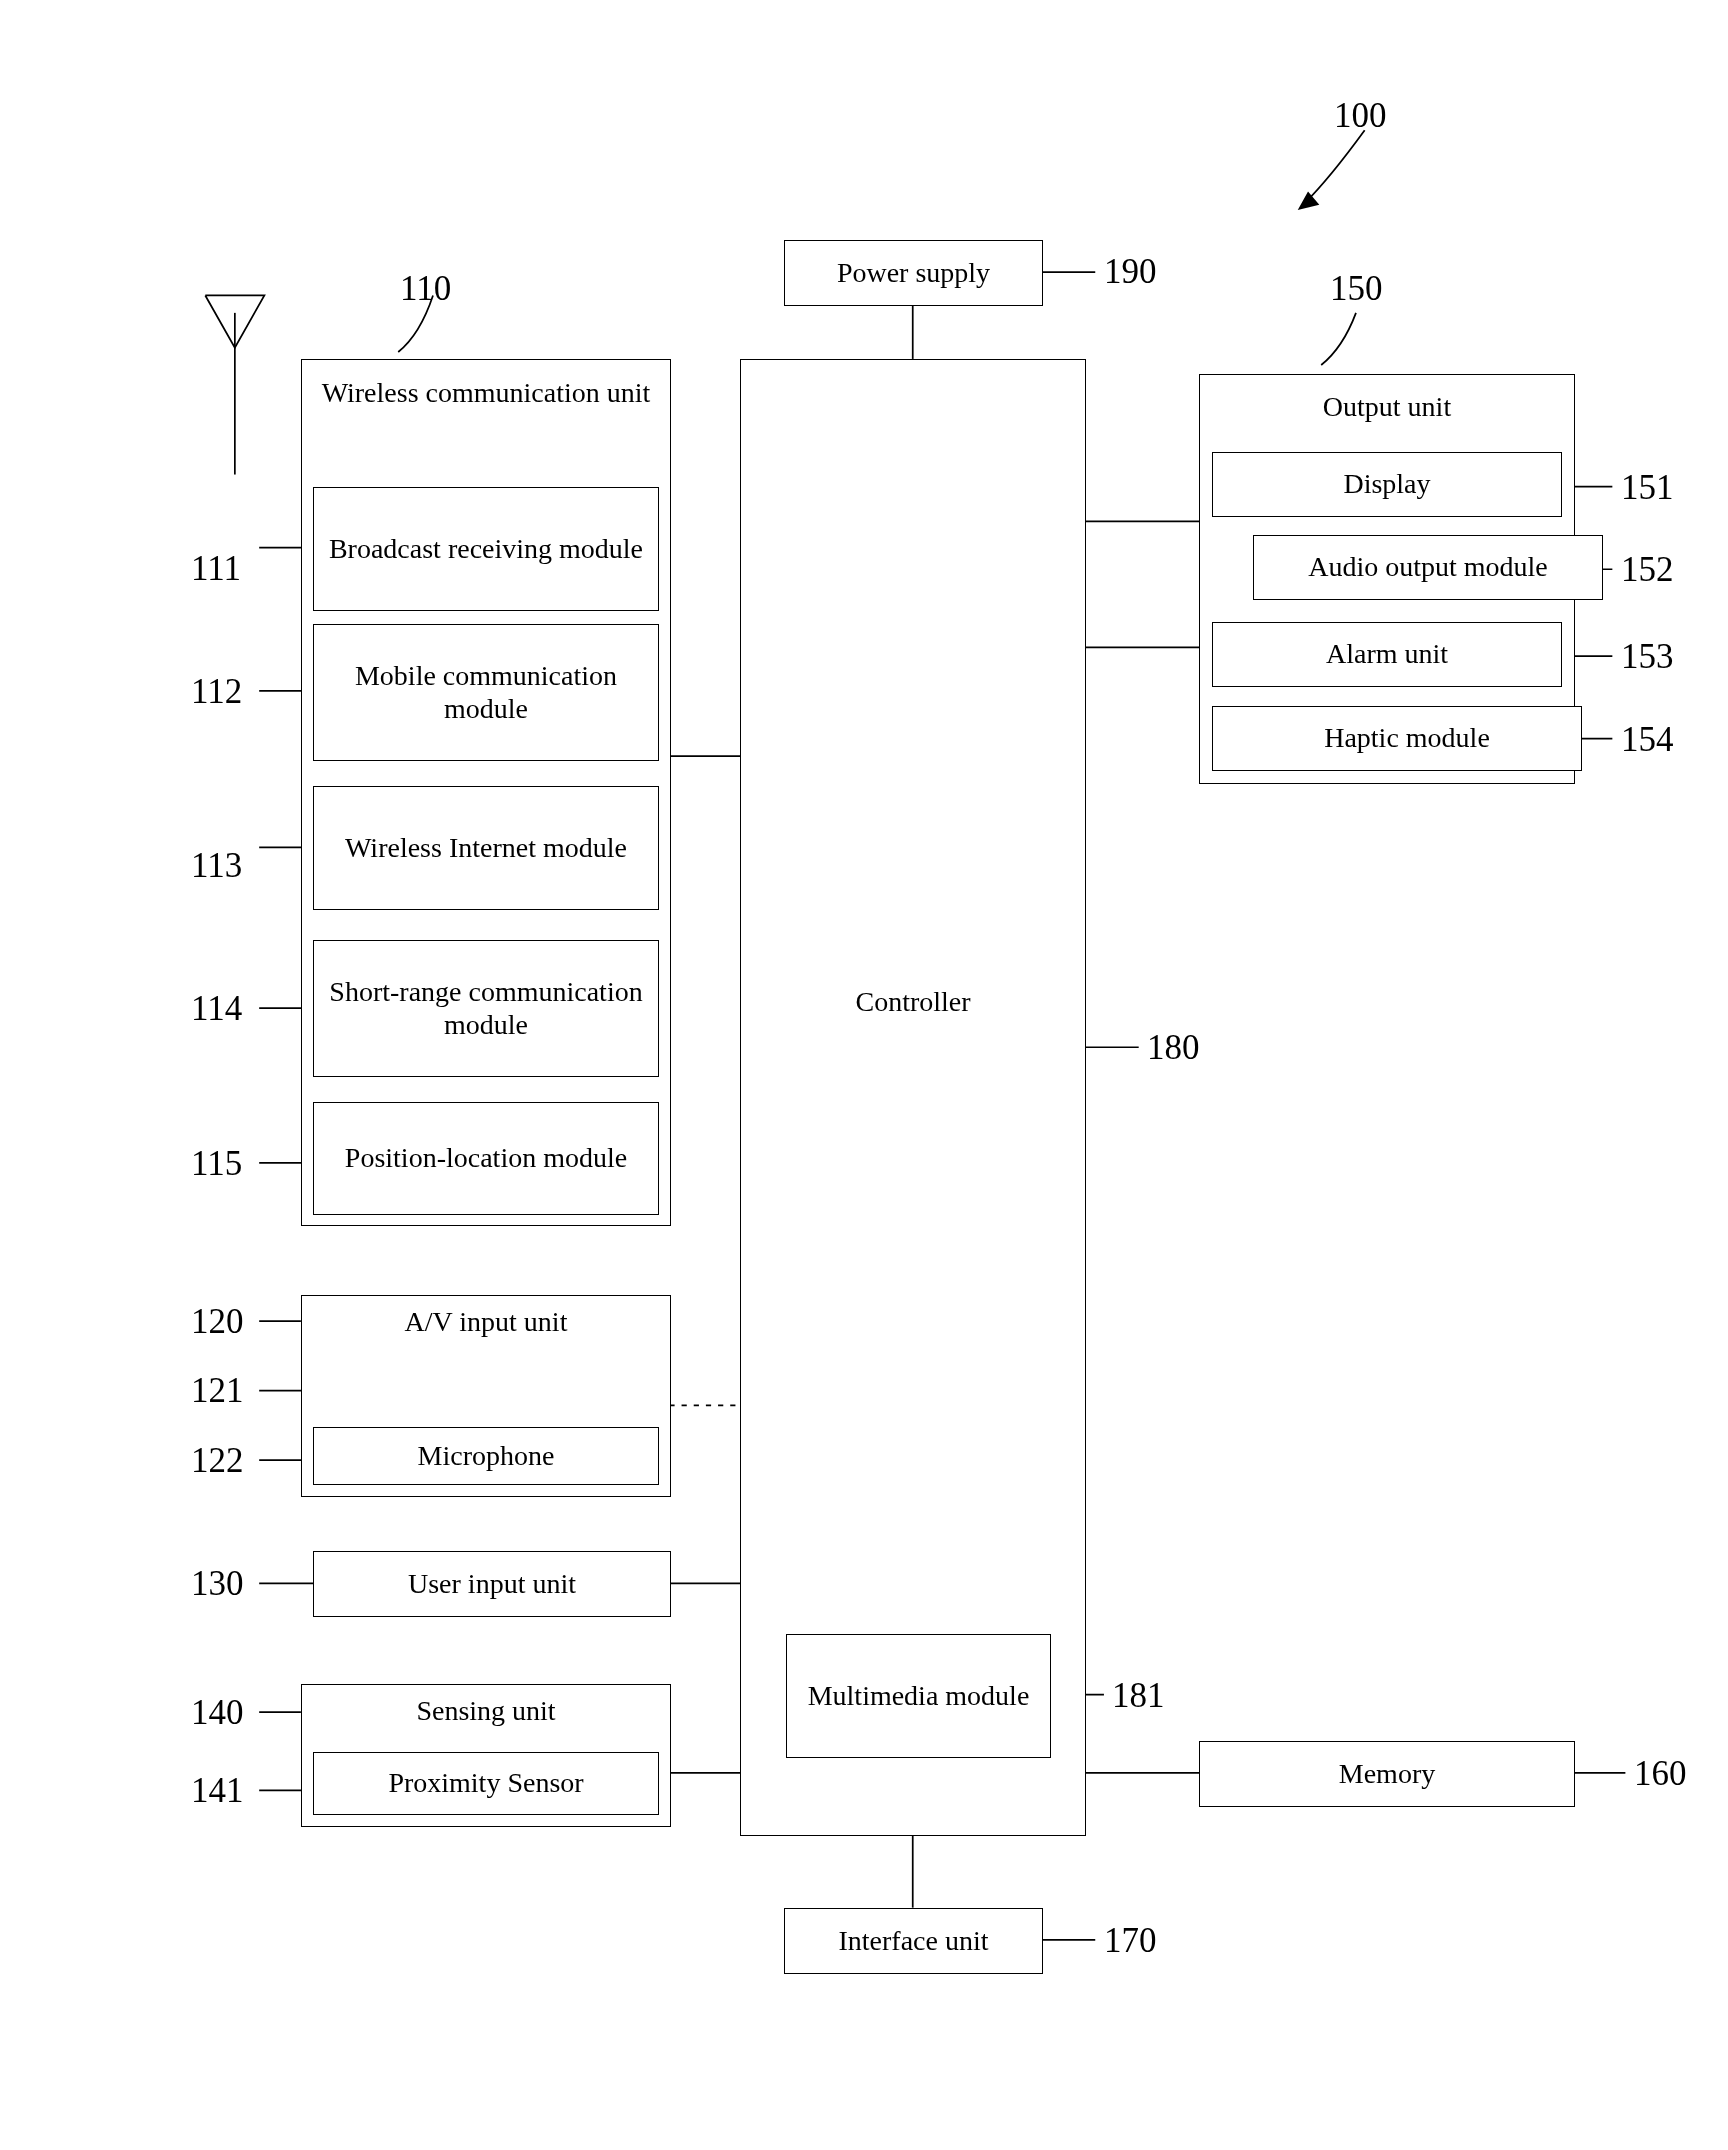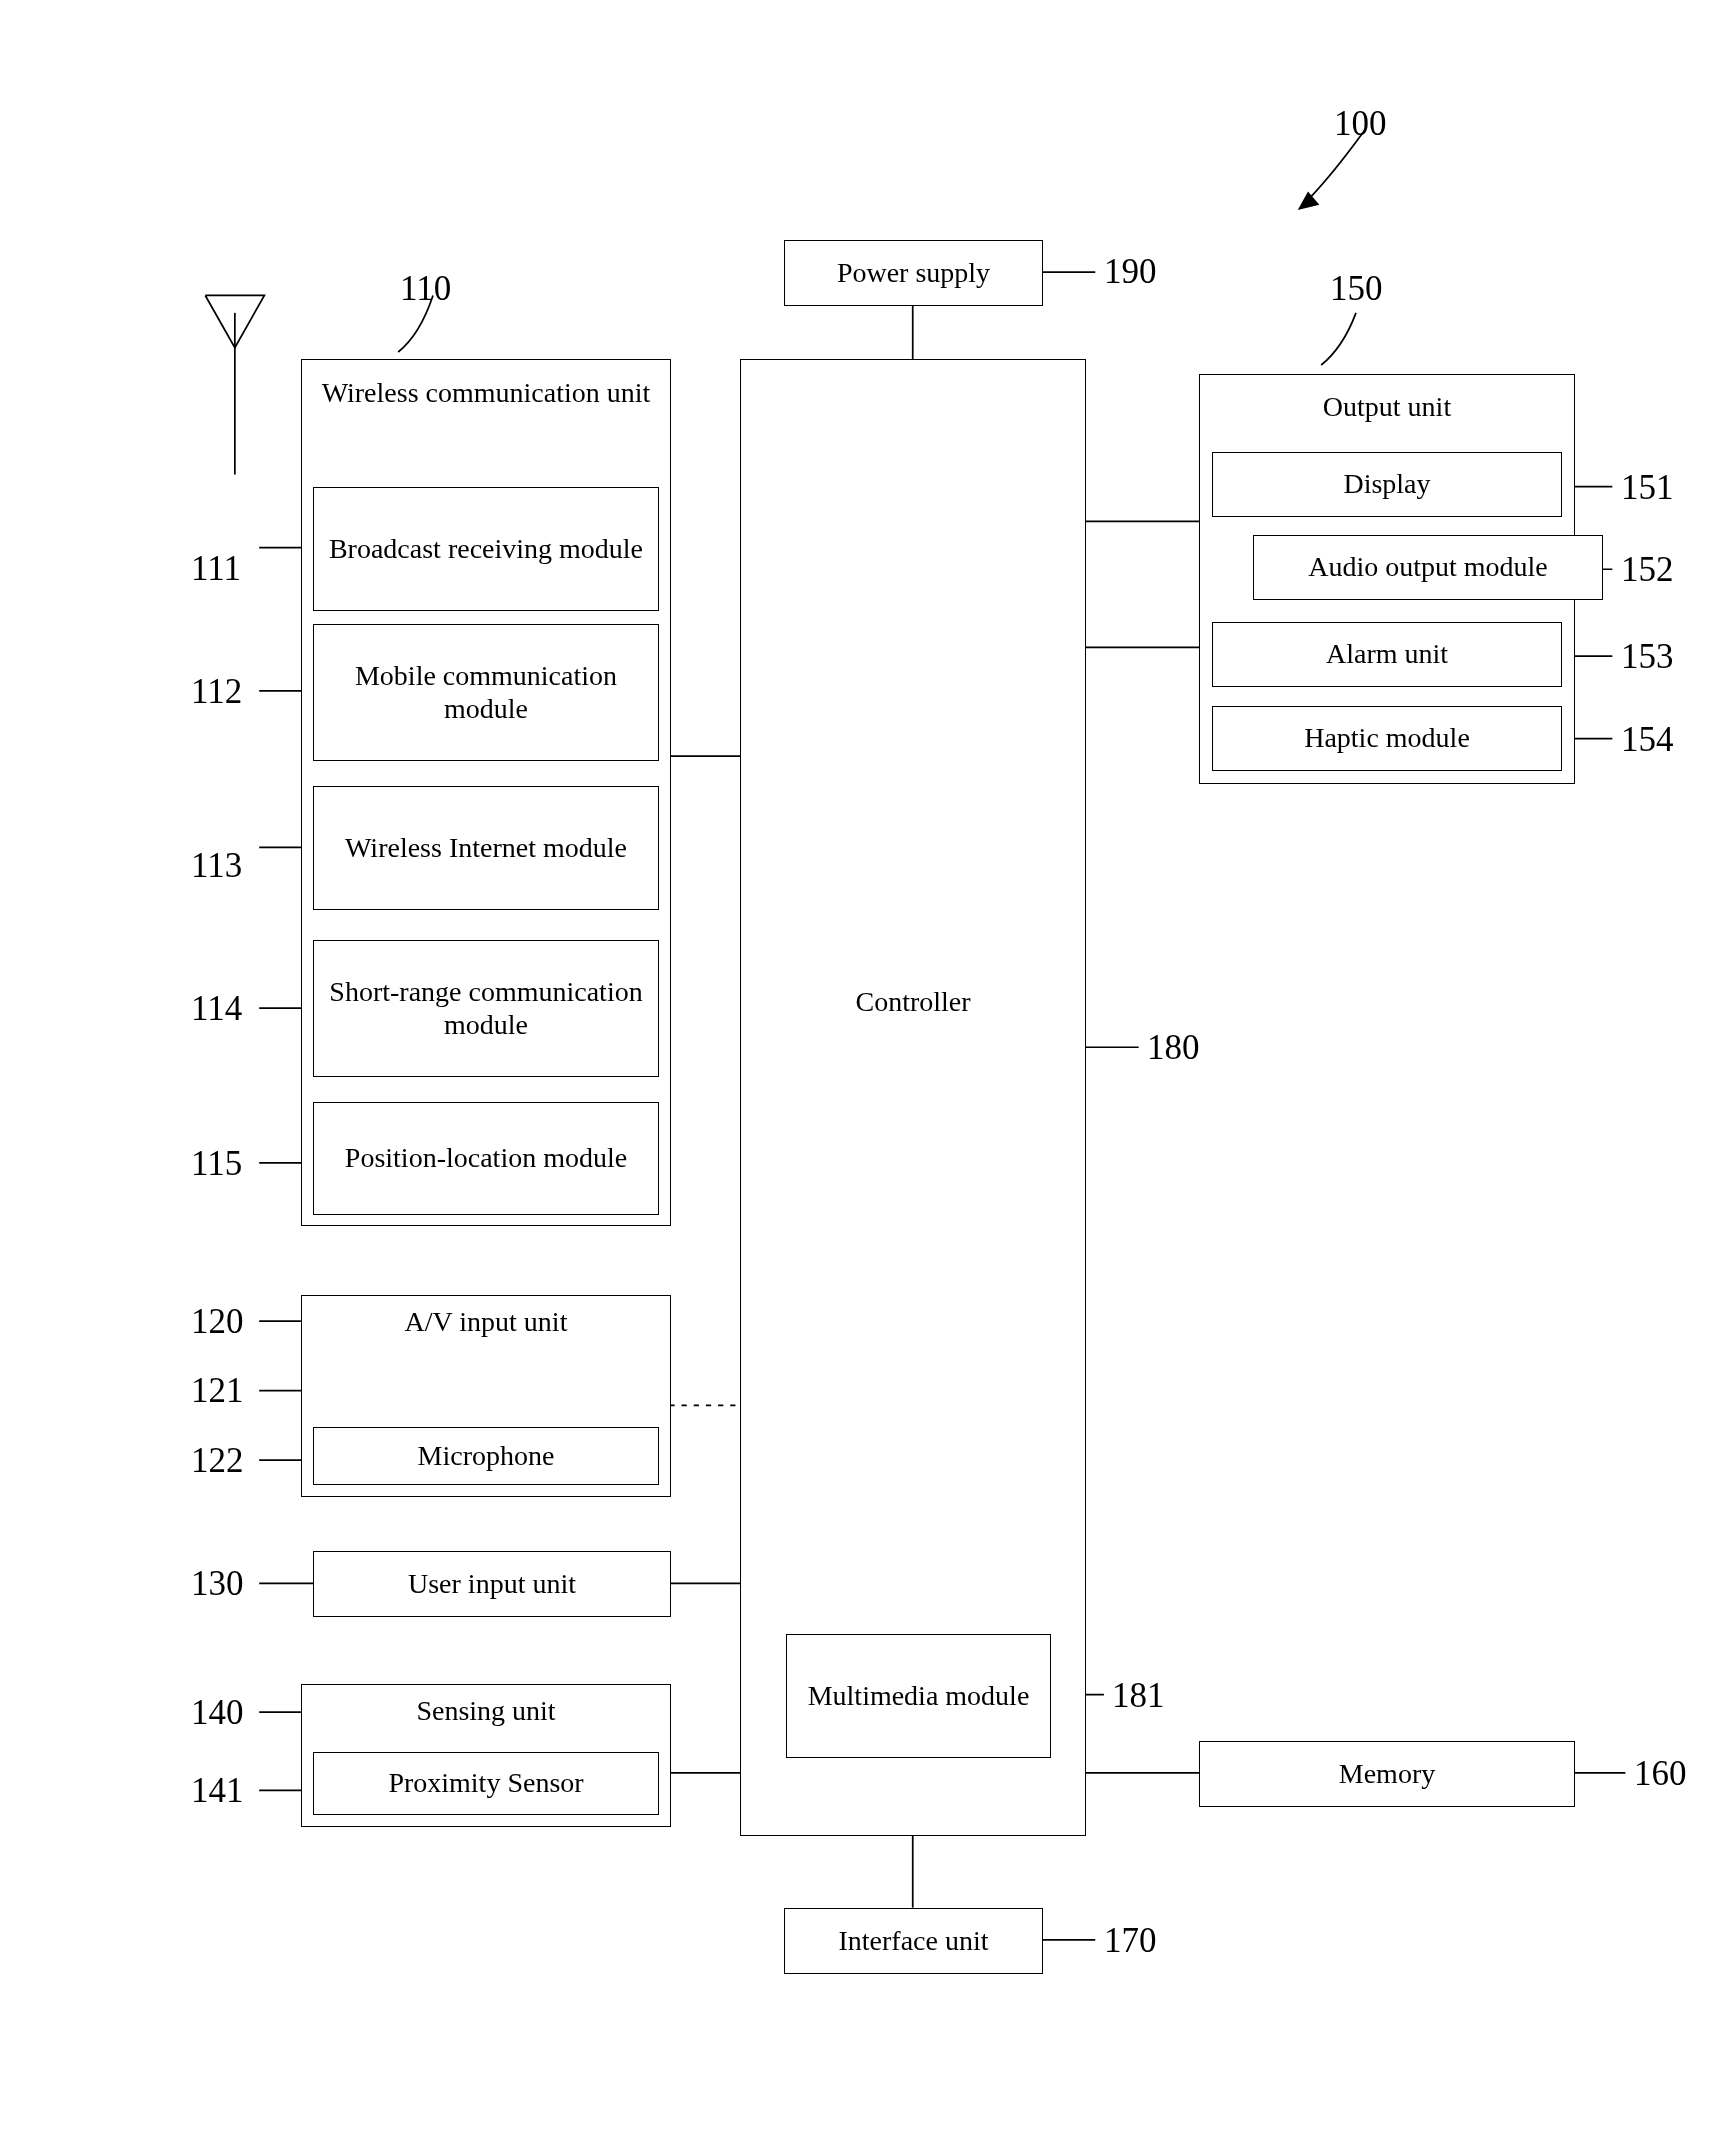--- a/index.html
+++ b/index.html
@@ -72,21 +72,21 @@
     <line x1="298" y1="1970" x2="346" y2="1970"></line>
     <line x1="298" y1="2060" x2="360" y2="2060"></line>
 
     <line x1="1795" y1="560" x2="1855" y2="560"></line>
     <line x1="1795" y1="655" x2="1855" y2="655"></line>
     <line x1="1795" y1="755" x2="1855" y2="755"></line>
     <line x1="1795" y1="850" x2="1855" y2="850"></line>
   </g>
 </svg>
 
-<div class="label" style="left:1334px;top:96px;margin-top:8px;">100</div>
+<div class="label" style="left:1334px;top:96px;">100</div>
 
 <div class="box" style="left:784px;top:240px;width:257px;height:64px;">
   <span class="inner">Power supply</span>
 </div>
 <div class="label" style="left:1104px;top:252px;">190</div>
 
 <div class="box" style="left:740px;top:359px;width:344px;height:1475px;display:block;">
   <div class="title" style="left:0;right:0;top:626px;">Controller</div>
 </div>
 <div class="label" style="left:1147px;top:1028px;">180</div>
@@ -164,19 +164,19 @@
     </div>
 <div class="label" style="left:1621px;top:468px;">151</div>
 <div class="box" style="left:1212px;top:535px;width:348px;height:63px;margin-left:41px;">
       <span class="inner">Audio output module</span>
     </div>
 <div class="label" style="left:1621px;top:550px;">152</div>
 <div class="box" style="left:1212px;top:622px;width:348px;height:63px;">
       <span class="inner">Alarm  unit</span>
     </div>
 <div class="label" style="left:1621px;top:637px;">153</div>
-<div class="box" style="left:1212px;top:706px;width:348px;height:63px;">
+<div class="box" style="left:1212px;top:706px;width:348px;height:63px;padding-left:20px;">
       <span class="inner">Haptic module</span>
     </div>
 <div class="label" style="left:1621px;top:720px;">154</div>
 
 </div>
 
 
 </body></html>

